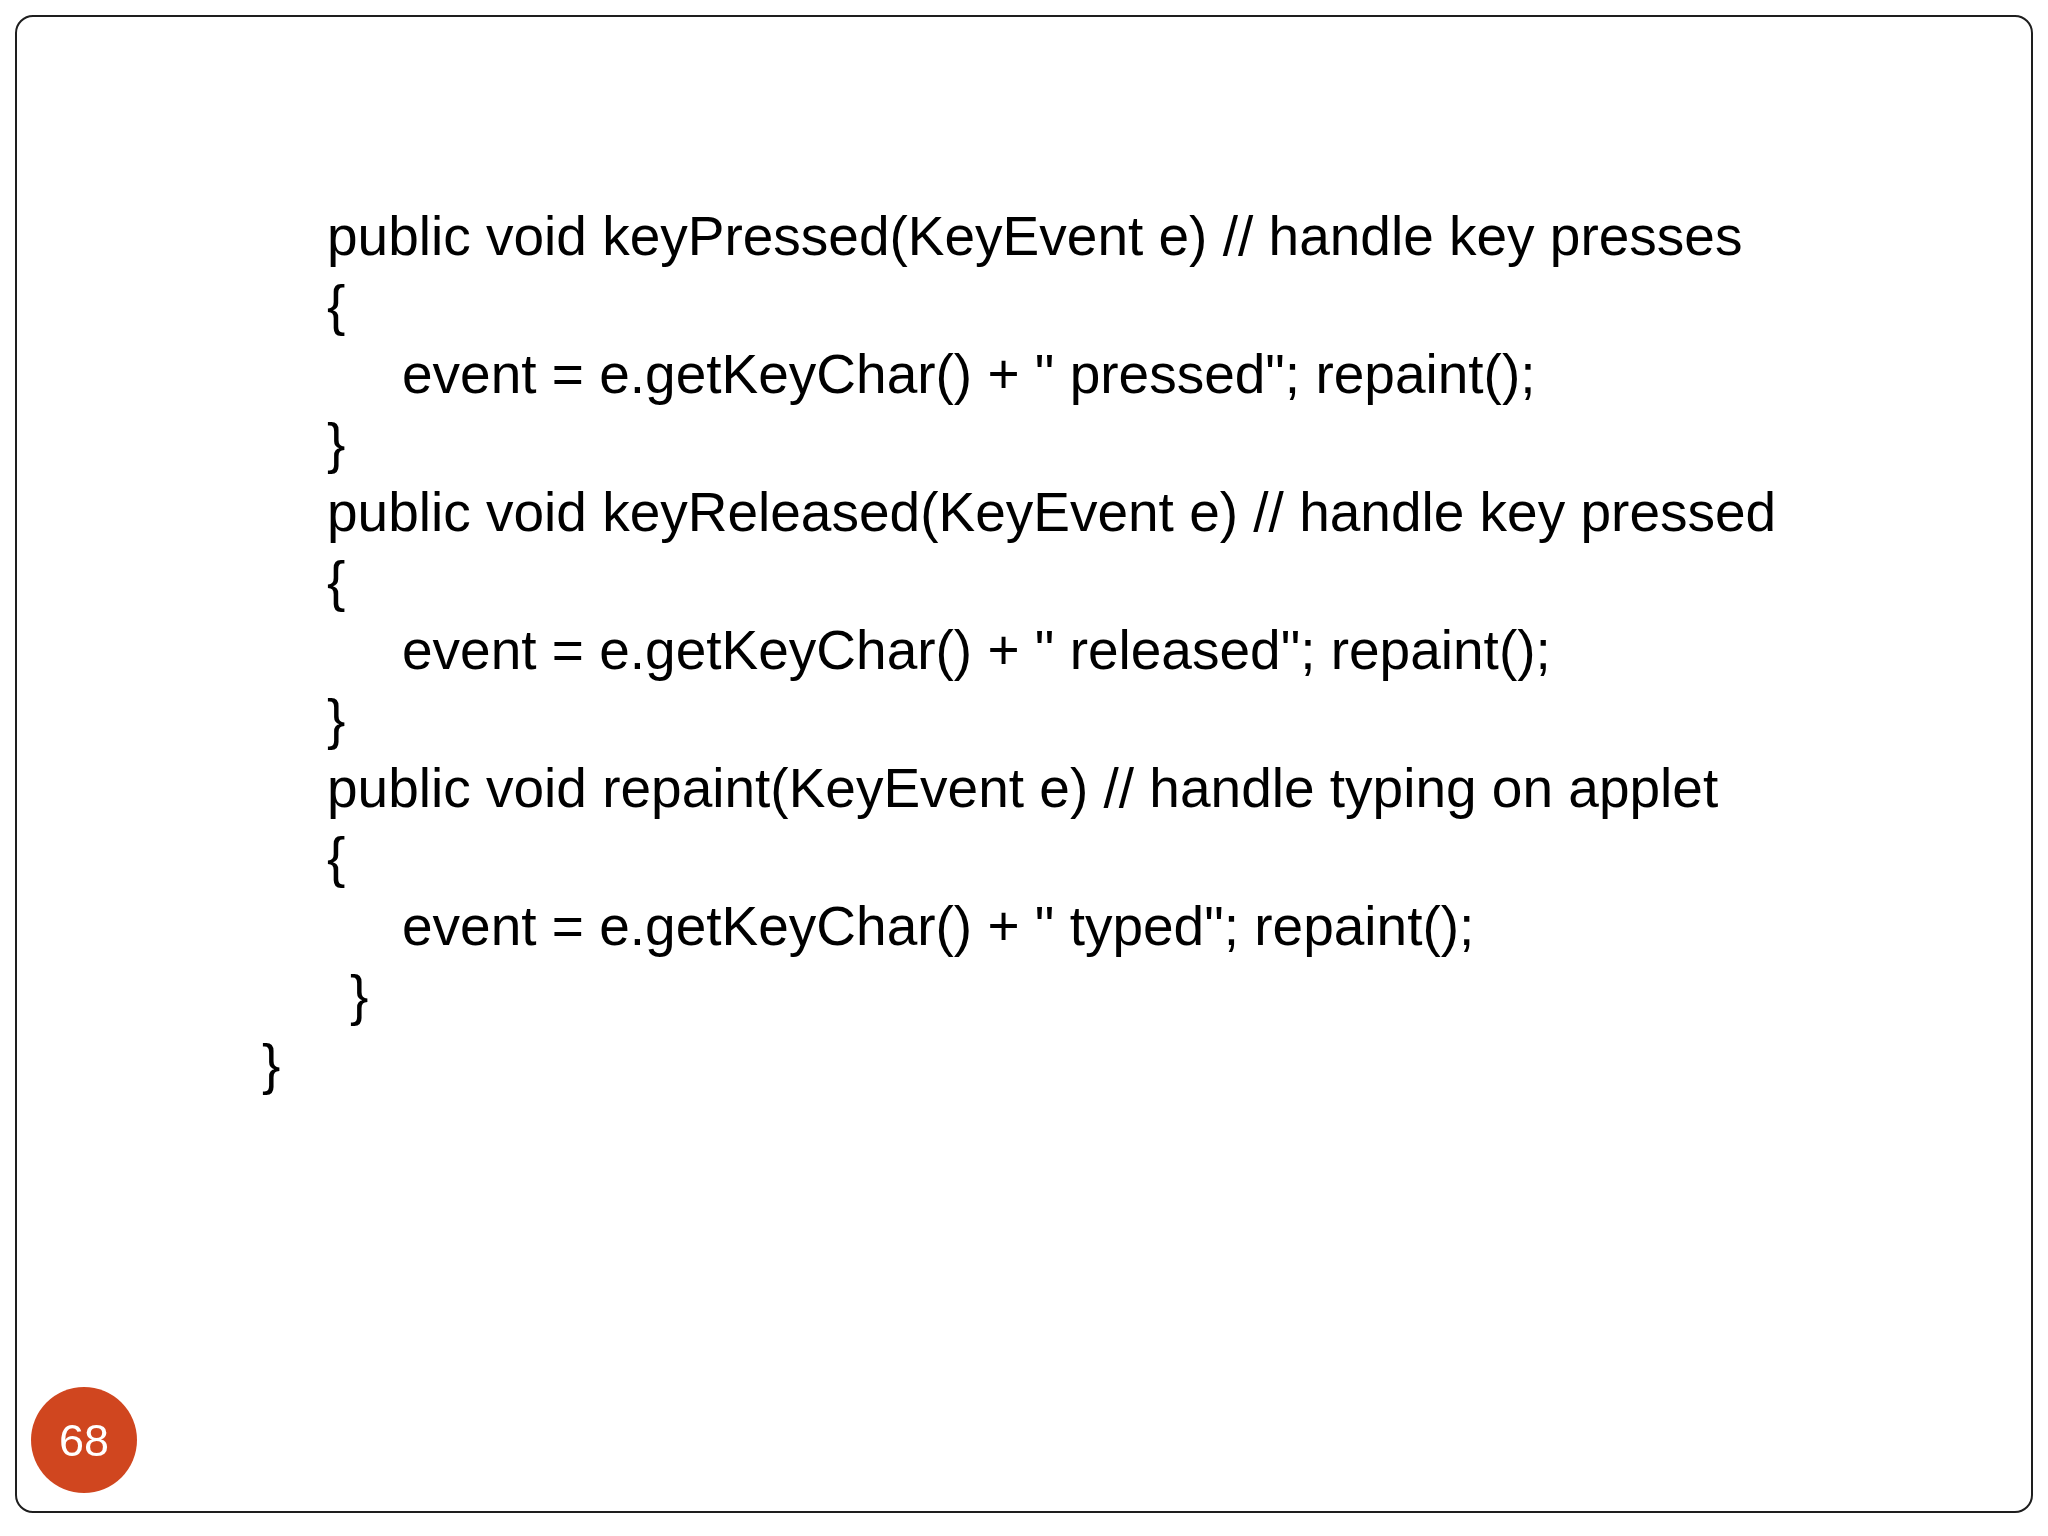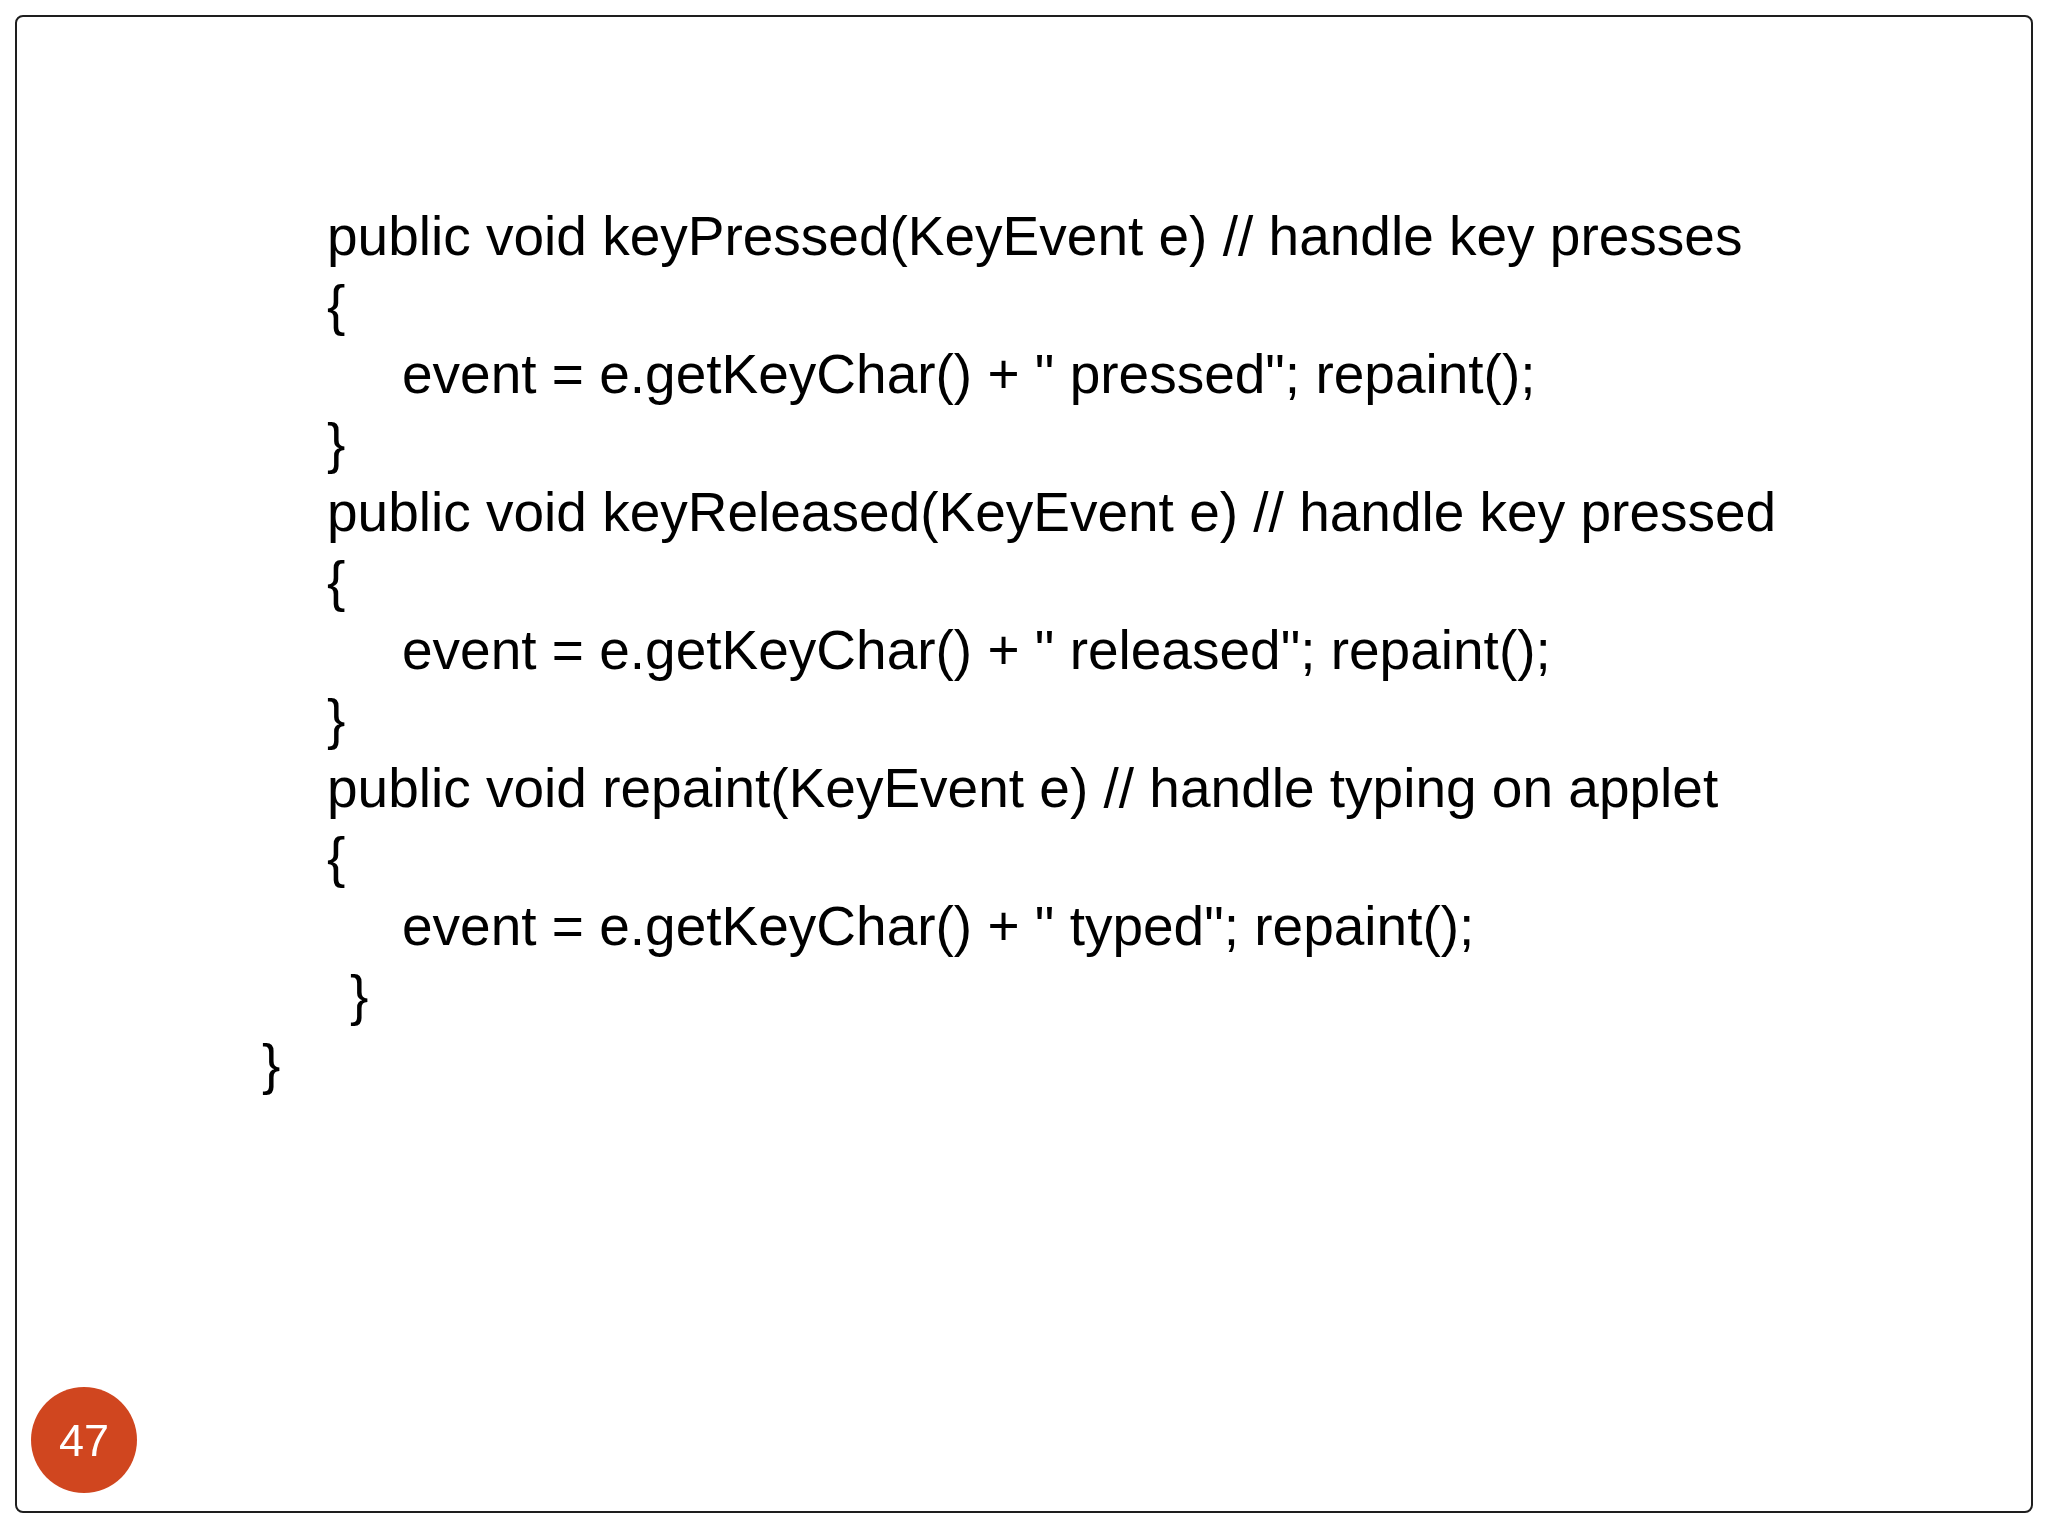--- a/index.html
+++ b/index.html
@@ -18,21 +18,21 @@
     font-family: "Liberation Sans", sans-serif;
   }
   .slide {
     position: absolute;
     left: 15px;
     top: 15px;
     width: 2014px;
     height: 1494px;
     background: #ffffff;
     border: 2px solid #1e1e1e;
-    border-radius: 8px;
+    border-radius: 18px;
   }
   .code-block {
     position: absolute;
     left: 245px;
     top: 185px;
     color: #000000;
     font-family: "Liberation Sans", sans-serif;
     font-size: 55px;
     line-height: 69px;
     white-space: nowrap;
@@ -76,15 +76,15 @@
       <div class="ln ind-2">event = e.getKeyChar() + " released"; repaint();</div>
       <div class="ln ind-1">}</div>
       <div class="ln ind-1">public void repaint(KeyEvent e) // handle typing on applet</div>
       <div class="ln ind-1">{</div>
       <div class="ln ind-2">event = e.getKeyChar() + " typed"; repaint();</div>
       <div class="ln ind-1h">}</div>
       <div class="ln ind-0">}</div>
     </div>
   </div>
   <div class="page-badge">
-    <span>47</span>
+    <span>68</span>
   </div>
 </div>
 
 </body></html>

